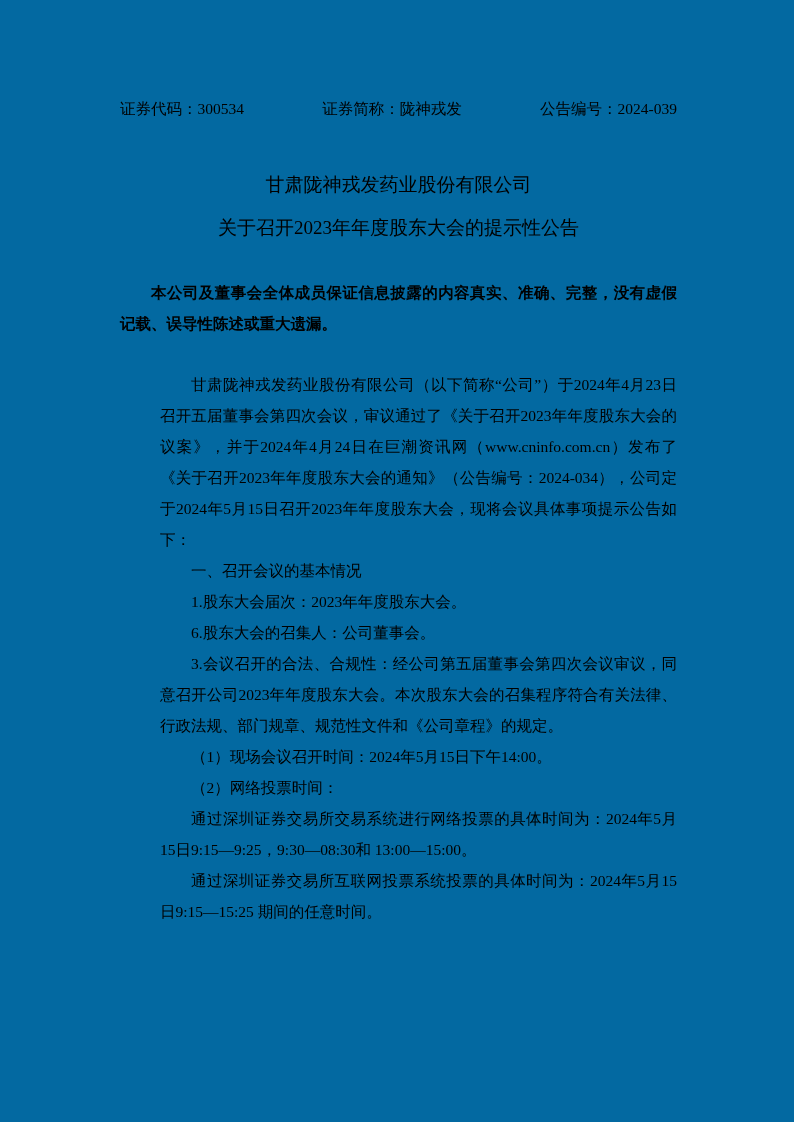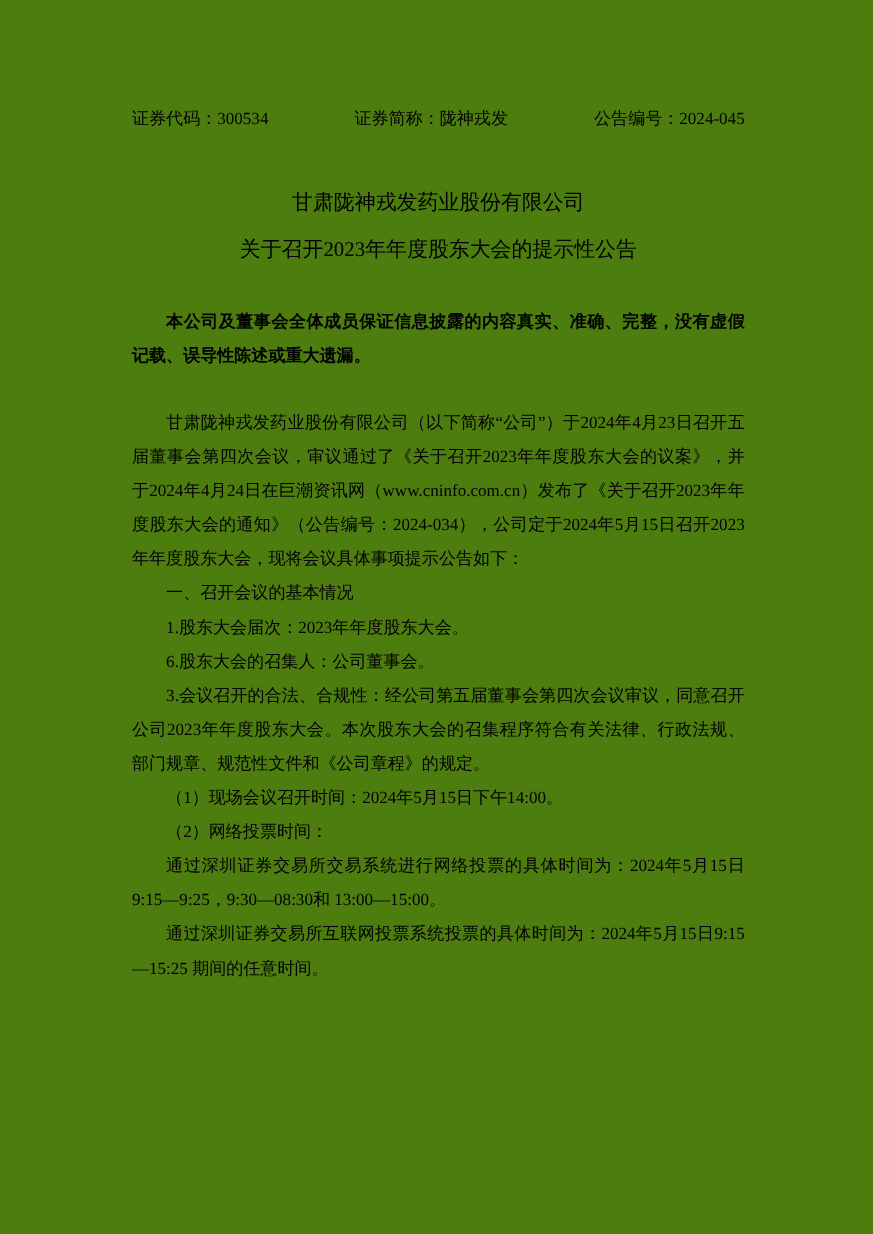--- a/index.html
+++ b/index.html
@@ -7,21 +7,21 @@
     padding: 0;
     background: #ffffff;
   }
   .page {
     position: relative;
     width: 794px;
     height: 1122px;
     box-sizing: border-box;
     margin: 0 auto;
     padding: 97px 117px 0 120px;
-    background: #4d7c0f;
+    background: #0369a1;
     color: #000000;
     font-family: "Liberation Serif", "DejaVu Serif", serif;
     overflow: hidden;
   }
   .doc-header {
     display: flex;
     justify-content: space-between;
     align-items: baseline;
     font-size: 15.5px;
     line-height: 24px;
@@ -38,20 +38,21 @@
     margin: 28px 0 0 0;
     font-size: 15.5px;
     font-weight: bold;
     line-height: 31px;
     text-indent: 2em;
     text-align: justify;
     text-justify: inter-ideograph;
   }
   .doc-body {
     margin-top: 30px;
+    margin-left: 40px;
   }
   .doc-body p.para {
     margin: 0;
     font-size: 15.5px;
     line-height: 31px;
     text-indent: 2em;
     text-align: justify;
     text-justify: inter-ideograph;
   }
   .doc-body p.para.heading {
@@ -59,21 +60,21 @@
   }
 </style>
 </head>
 <body>
 
 <div class="page">
 
   <div class="doc-header">
     <span>证券代码：300534</span>
     <span>证券简称：陇神戎发</span>
-    <span>公告编号：2024-045</span>
+    <span>公告编号：2024-039</span>
   </div>
 
   <h1 class="doc-title">
     <div>甘肃陇神戎发药业股份有限公司</div>
     <div>关于召开2023年年度股东大会的提示性公告</div>
   </h1>
 
   <p class="declaration">本公司及董事会全体成员保证信息披露的内容真实、准确、完整，没有虚假记载、误导性陈述或重大遗漏。</p>
 
   <div class="doc-body">

